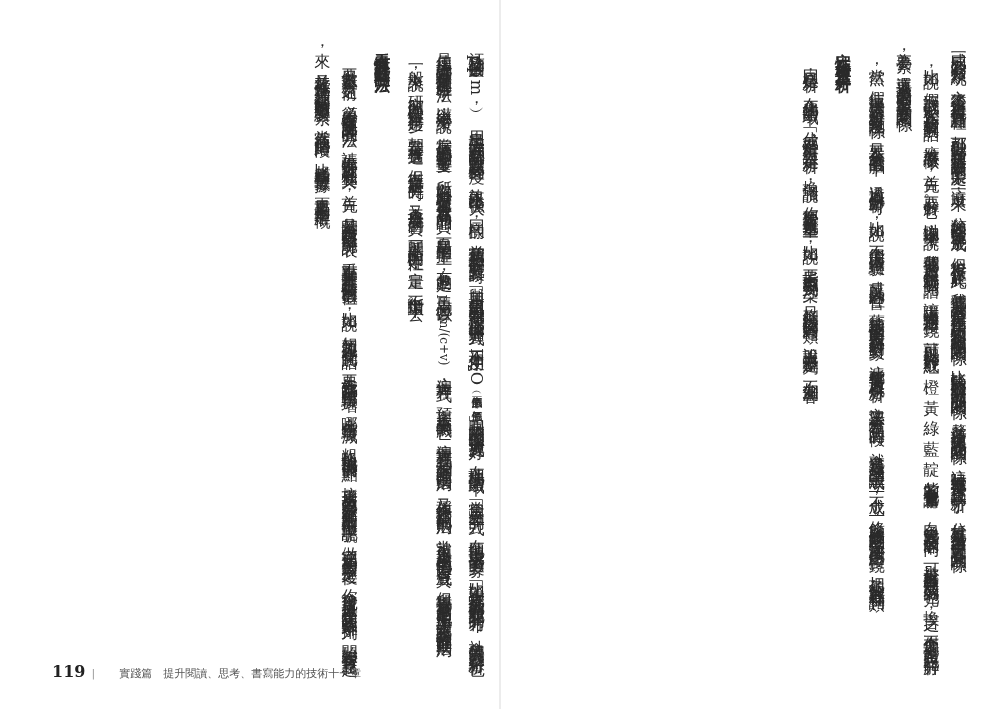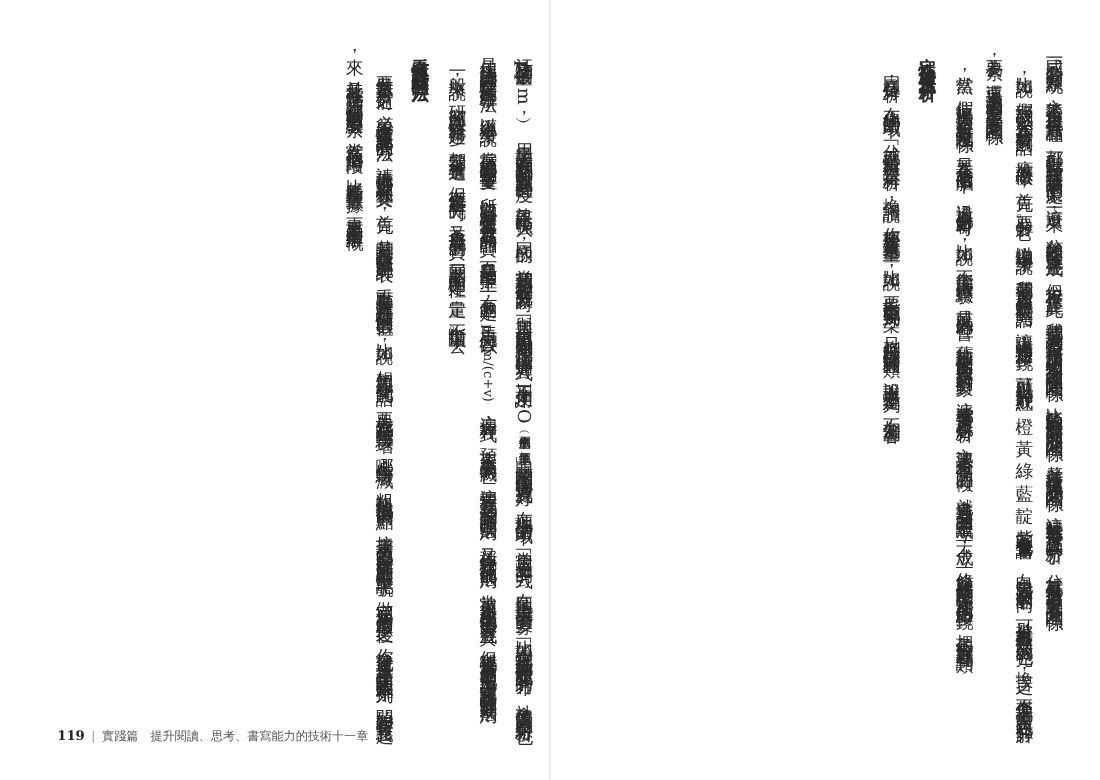--- a/index.html
+++ b/index.html
@@ -17,23 +17,23 @@
   .vtext p { margin:0; text-indent:0; }
   .vtext p.indent { text-indent:1em; }
   .vtext h3 { margin:0 6px 0 6px; font-size:16px; font-weight:bold; line-height:27px;
               font-family:"DejaVu Sans", "Liberation Sans", sans-serif; letter-spacing:3px; }
   .small { font-size:11px; letter-spacing:0.5px; }
   .formula { font-size:12px; letter-spacing:0; }
   .footer { position:absolute; top:662px; font-size:11px; color:#555;
             font-family:"DejaVu Sans", "Liberation Sans", sans-serif; }
   .footer-left { left:52px; }
   .footer-right { right:30px; }
-  .pnum { font-weight:bold; color:#222; font-family:"DejaVu Serif", "Liberation Serif", serif; font-size:12px; }
+  .pnum { font-weight:bold; color:#222; font-family:"DejaVu Serif", "Liberation Serif", serif; font-size:16px; }
   .sep { color:#999; margin:0 6px; }
-  .chap { margin-left:0; }
+  .chap { margin-left:18px; }
 </style>
 </head>
 <body>
 
 <div class="spread">
   <div class="gutter"></div>
 
   <div class="page page-right">
     <div class="vtext">
       <p>成同一套的分類系統，之後不管之後發現任何新品種，都可以把它歸類在這張分類表中的某處，這麼一來，分類學的使命就算完成了。但分析不僅止於此，我們還要調查清楚會行光合作用的植物和不會的植物之間的關係，比較鳥的翅膀與野獸的前肢之間的關係，釐清各種演化系統之間的關係，這時候就需要進行真正的「分析」了。分析就是看清楚各項目之間看不見的關係。</p>

